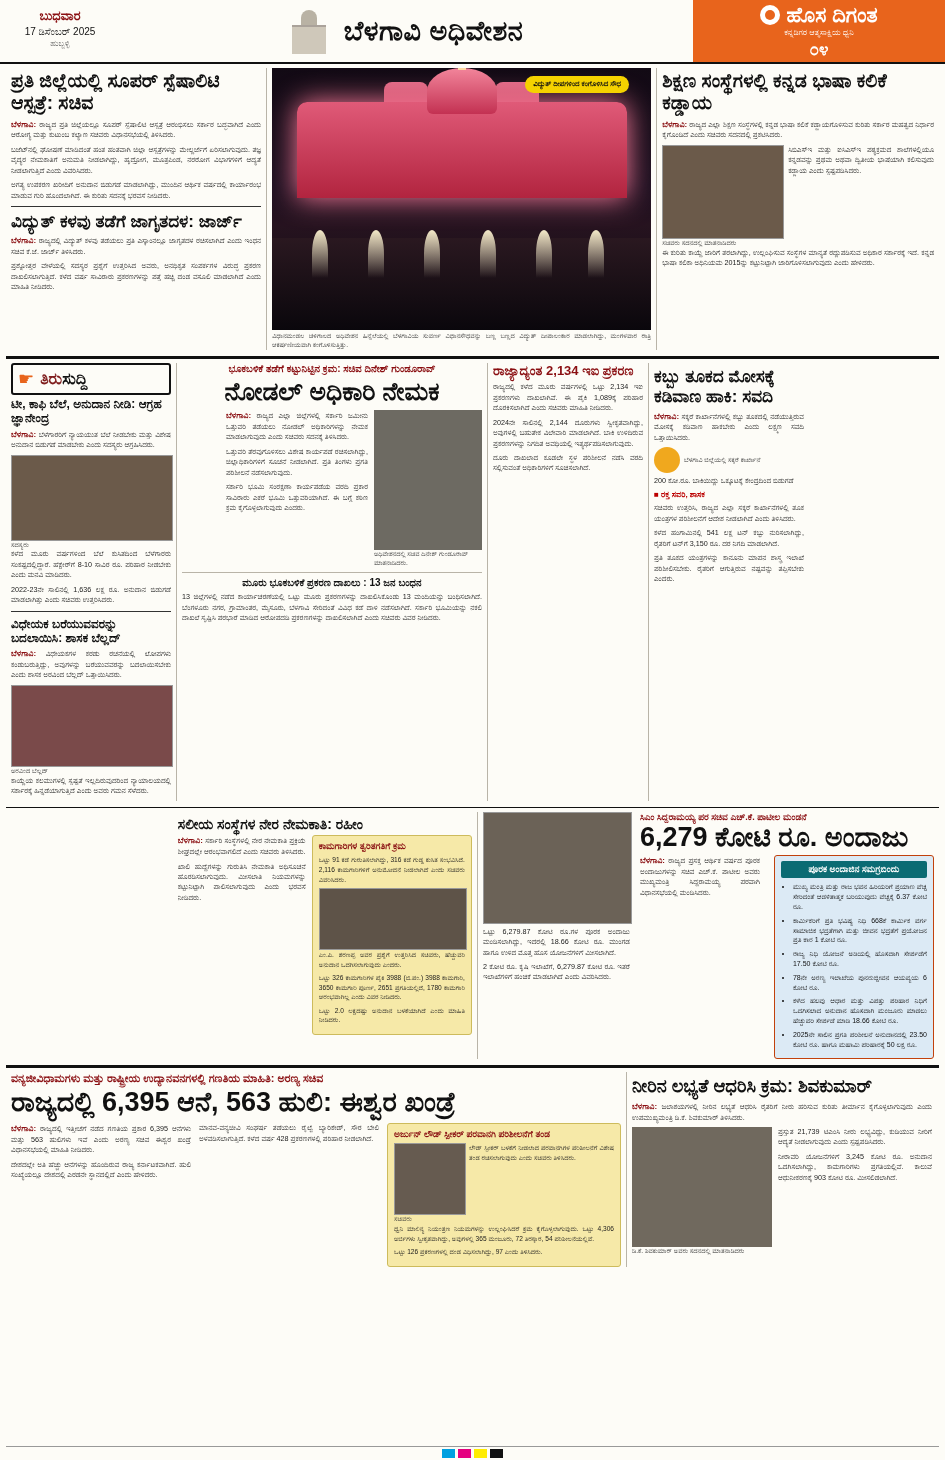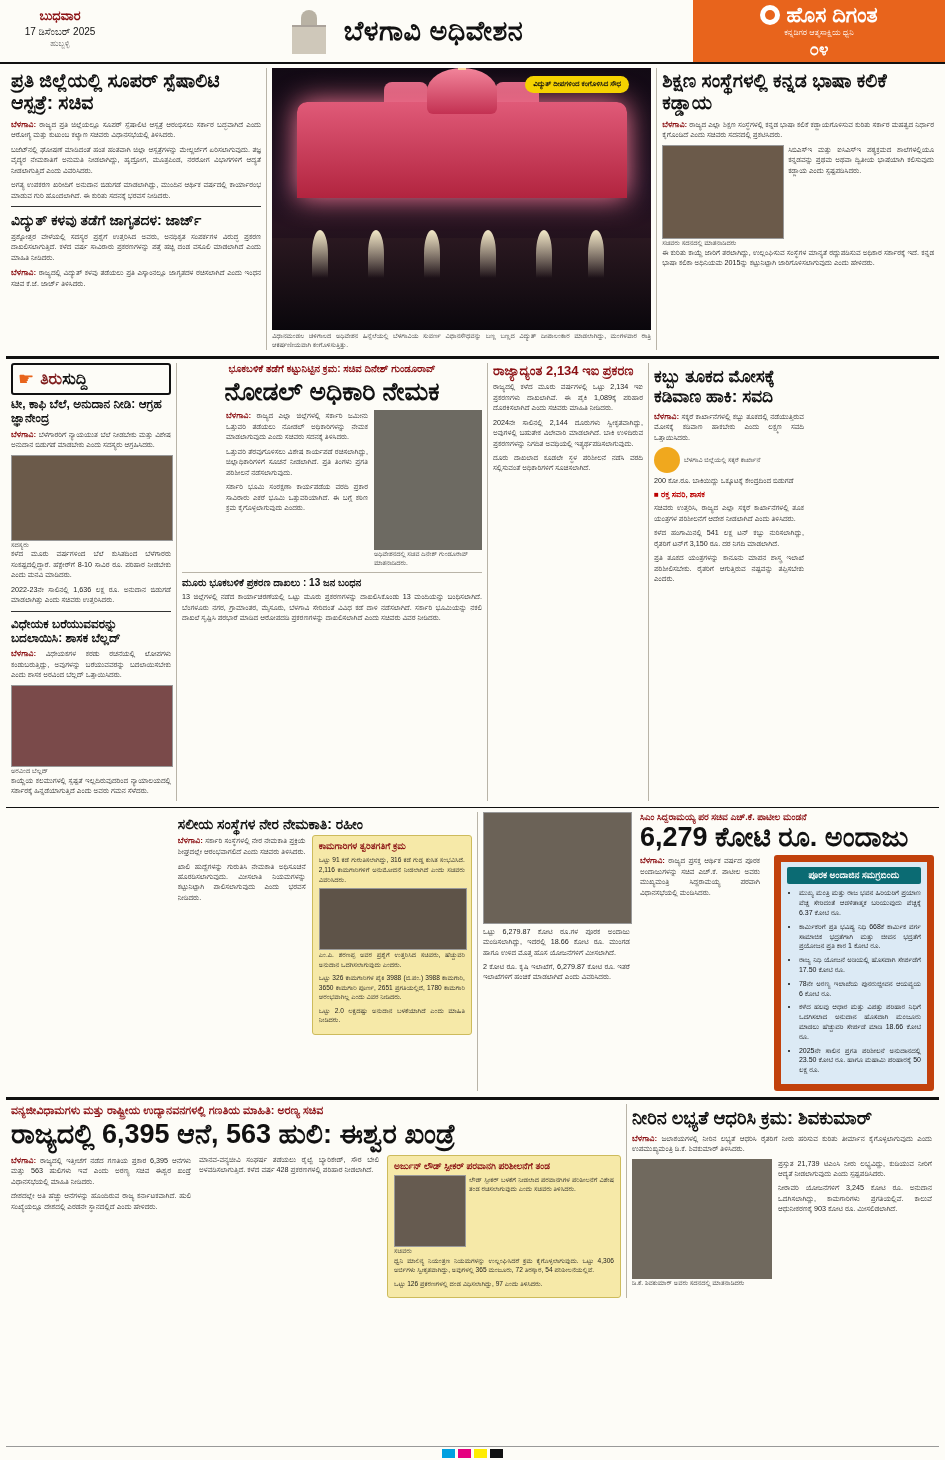--- a/index.html
+++ b/index.html
@@ -20,40 +20,40 @@
   .mh-right .brand{display:flex;align-items:center;gap:6px;font-size:21px;font-weight:bold;}
   .mh-right .sun{width:20px;height:20px;border-radius:50%;background:#fff;display:inline-block;position:relative;}
   .mh-right .sun:after{content:"";position:absolute;left:5px;top:5px;width:10px;height:10px;border-radius:50%;background:#e8641c;}
   .mh-right .sub{font-size:8px;margin-top:1px;}
   .mh-right .edition{font-size:17px;font-weight:bold;margin-top:2px;}
   
   .cols{display:flex;padding:4px 6px 0 6px;}
   .col{padding:0 5px;}
   .vline{border-left:1px solid #b9b4a8;}
   h2.hl{font-size:19px;line-height:1.18;font-weight:bold;margin:2px 0 4px 0;}
-  h3.hl{font-size:14px;line-height:1.2;font-weight:bold;margin:4px 0 3px 0;}
+  h3.hl{font-size:17px;line-height:1.2;font-weight:bold;margin:4px 0 3px 0;}
   .kicker{font-size:8px;font-weight:bold;color:#8a0f12;}
   p.body{font-size:7.2px;line-height:1.45;text-align:justify;margin:0 0 4px 0;color:#1b1b1b;}
   .rule{border-top:1px solid #333;margin:5px 0;}
   .thinrule{border-top:1px solid #b9b4a8;margin:4px 0;}
   .photo{background:#5b5b5b;position:relative;overflow:hidden;}
   .cap{font-size:6.6px;line-height:1.35;color:#333;margin-top:2px;text-align:justify;}
   .portrait{width:100%;height:92px;background:#6b5a4a;border:1px solid #999;}
   
   .nightshot{height:262px;background:linear-gradient(180deg,#120a14 0%,#1d1020 45%,#26131f 60%,#0d0a12 100%);position:relative;}
   .nightshot .bldg{position:absolute;left:50%;top:34px;transform:translateX(-50%);width:330px;height:96px;background:linear-gradient(180deg,#e05a78,#b2243f);border-radius:10px 10px 0 0;box-shadow:0 0 28px #ff7d9c;}
   .nightshot .bldg:before{content:"";position:absolute;left:50%;top:-34px;transform:translateX(-50%);width:70px;height:46px;background:linear-gradient(180deg,#f2859b,#c33152);border-radius:50% 50% 6px 6px;}
   .nightshot .bldg:after{content:"";position:absolute;left:50%;top:-54px;transform:translateX(-50%);width:8px;height:22px;background:#ffd9a0;}
   .nightshot .tower{position:absolute;top:14px;width:44px;height:60px;background:linear-gradient(180deg,#e06b86,#9d1f38);border-radius:8px 8px 0 0;}
   .nightshot .t1{left:112px;} .nightshot .t2{right:112px;}
   .nightshot .ground{position:absolute;left:0;bottom:0;width:100%;height:92px;background:linear-gradient(180deg,#2a1820,#0a070c);}
   .fountain{position:absolute;bottom:52px;width:16px;height:48px;background:linear-gradient(180deg,rgba(255,245,210,.95),rgba(255,220,150,0));border-radius:50% 50% 0 0;}
   .bubble{position:absolute;right:22px;top:8px;background:#f5d200;border-radius:12px;padding:4px 8px;font-size:7px;font-weight:bold;line-height:1.25;text-align:center;}
   .yellowbox{background:#f6e9a8;border:1px solid #cdbb5c;border-radius:3px;padding:5px 6px;}
-  .bluebox{background:#dceaf5;border:7px solid #c2410c;border-radius:3px;padding:5px 6px;}
+  .bluebox{background:#dceaf5;border:1px solid #c2410c;border-radius:3px;padding:5px 6px;}
   .boxhead{font-size:11px;font-weight:bold;margin-bottom:3px;}
   .tiru{display:flex;align-items:center;gap:6px;border:2px solid #111;padding:3px 5px;border-radius:3px;}
   .tiru .hand{font-size:18px;color:#e8641c;}
   .tiru .t{font-size:16px;font-weight:bold;}
   .tiru .t em{font-style:normal;color:#7f1d1d;}
   .banner{background:#111;color:#fff;font-size:9px;font-weight:bold;padding:3px 6px;}
   .bigno{font-size:27px;font-weight:bold;line-height:1.1;}
   .bullets li{font-size:7px;line-height:1.4;margin-bottom:4px;text-align:justify;}
   ul.bullets{margin:0;padding-left:12px;}
   .sectionrule{border-top:3px solid #111;margin:6px 6px 0 6px;}
@@ -93,25 +93,25 @@
     <div class="col" style="width:252px">
       <h2 class="hl">ಪ್ರತಿ ಜಿಲ್ಲೆಯಲ್ಲಿ ಸೂಪರ್ ಸ್ಪೆಷಾಲಿಟಿ ಆಸ್ಪತ್ರೆ: ಸಚಿವ</h2>
       <p class="body">
         <span class="kicker">ಬೆಳಗಾವಿ:</span>
         <span>ರಾಜ್ಯದ ಪ್ರತಿ ಜಿಲ್ಲೆಯಲ್ಲೂ ಸೂಪರ್ ಸ್ಪೆಷಾಲಿಟಿ ಆಸ್ಪತ್ರೆ ಆರಂಭಿಸಲು ಸರ್ಕಾರ ಬದ್ಧವಾಗಿದೆ ಎಂದು ಆರೋಗ್ಯ ಮತ್ತು ಕುಟುಂಬ ಕಲ್ಯಾಣ ಸಚಿವರು ವಿಧಾನಸಭೆಯಲ್ಲಿ ತಿಳಿಸಿದರು.</span>
       </p>
       <p class="body">ಬಜೆಟ್‌ನಲ್ಲಿ ಘೋಷಣೆ ಮಾಡಿದಂತೆ ಹಂತ ಹಂತವಾಗಿ ಜಿಲ್ಲಾ ಆಸ್ಪತ್ರೆಗಳನ್ನು ಮೇಲ್ದರ್ಜೆಗೆ ಏರಿಸಲಾಗುವುದು. ತಜ್ಞ ವೈದ್ಯರ ನೇಮಕಾತಿಗೆ ಅನುಮತಿ ನೀಡಲಾಗಿದ್ದು, ಹೃದ್ರೋಗ, ಮೂತ್ರಪಿಂಡ, ನರರೋಗ ವಿಭಾಗಗಳಿಗೆ ಆದ್ಯತೆ ನೀಡಲಾಗುತ್ತಿದೆ ಎಂದು ವಿವರಿಸಿದರು.</p>
       <p class="body">ಅಗತ್ಯ ಉಪಕರಣ ಖರೀದಿಗೆ ಅನುದಾನ ಬಿಡುಗಡೆ ಮಾಡಲಾಗಿದ್ದು, ಮುಂದಿನ ಆರ್ಥಿಕ ವರ್ಷದಲ್ಲಿ ಕಾರ್ಯಾರಂಭ ಮಾಡುವ ಗುರಿ ಹೊಂದಲಾಗಿದೆ. ಈ ಕುರಿತು ಸದನಕ್ಕೆ ಭರವಸೆ ನೀಡಿದರು.</p>
       <div class="rule"></div>
       <h3 class="hl">ವಿದ್ಯುತ್ ಕಳವು ತಡೆಗೆ ಜಾಗೃತದಳ: ಜಾರ್ಜ್</h3>
+      <p class="body">
+        <span class="kicker">ಬೆಳಗಾವಿ:</span>
+        <span>ರಾಜ್ಯದಲ್ಲಿ ವಿದ್ಯುತ್ ಕಳವು ತಡೆಯಲು ಪ್ರತಿ ಎಸ್ಕಾಂನಲ್ಲೂ ಜಾಗೃತದಳ ರಚಿಸಲಾಗಿದೆ ಎಂದು ಇಂಧನ ಸಚಿವ ಕೆ.ಜೆ. ಜಾರ್ಜ್ ತಿಳಿಸಿದರು.</span>
+      </p>
       <p class="body">ಪ್ರಶ್ನೋತ್ತರ ವೇಳೆಯಲ್ಲಿ ಸದಸ್ಯರ ಪ್ರಶ್ನೆಗೆ ಉತ್ತರಿಸಿದ ಅವರು, ಅನಧಿಕೃತ ಸಂಪರ್ಕಗಳ ವಿರುದ್ಧ ಪ್ರಕರಣ ದಾಖಲಿಸಲಾಗುತ್ತಿದೆ. ಕಳೆದ ವರ್ಷ ಸಾವಿರಾರು ಪ್ರಕರಣಗಳನ್ನು ಪತ್ತೆ ಹಚ್ಚಿ ದಂಡ ವಸೂಲಿ ಮಾಡಲಾಗಿದೆ ಎಂದು ಮಾಹಿತಿ ನೀಡಿದರು.</p>
-      <p class="body">
-        <span class="kicker">ಬೆಳಗಾವಿ:</span>
-        <span>ರಾಜ್ಯದಲ್ಲಿ ವಿದ್ಯುತ್ ಕಳವು ತಡೆಯಲು ಪ್ರತಿ ಎಸ್ಕಾಂನಲ್ಲೂ ಜಾಗೃತದಳ ರಚಿಸಲಾಗಿದೆ ಎಂದು ಇಂಧನ ಸಚಿವ ಕೆ.ಜೆ. ಜಾರ್ಜ್ ತಿಳಿಸಿದರು.</span>
-      </p>
     </div>
 
     <div class="col vline" style="width:382px">
       <div class="photo nightshot">
         <div class="tower t1"></div>
         <div class="tower t2"></div>
         <div class="bldg"></div>
         <div class="ground"></div>
         <div class="fountain" style="left:40px"></div>
         <div class="fountain" style="left:96px"></div>
@@ -181,21 +181,21 @@
           </p>
           <p class="body">ಒತ್ತುವರಿ ತೆರವುಗೊಳಿಸಲು ವಿಶೇಷ ಕಾರ್ಯಪಡೆ ರಚಿಸಲಾಗಿದ್ದು, ಜಿಲ್ಲಾಧಿಕಾರಿಗಳಿಗೆ ಸೂಚನೆ ನೀಡಲಾಗಿದೆ. ಪ್ರತಿ ತಿಂಗಳು ಪ್ರಗತಿ ಪರಿಶೀಲನೆ ನಡೆಸಲಾಗುವುದು.</p>
           <p class="body">ಸರ್ಕಾರಿ ಭೂಮಿ ಸಂರಕ್ಷಣಾ ಕಾರ್ಯಪಡೆಯ ವರದಿ ಪ್ರಕಾರ ಸಾವಿರಾರು ಎಕರೆ ಭೂಮಿ ಒತ್ತುವರಿಯಾಗಿದೆ. ಈ ಬಗ್ಗೆ ಕಠಿಣ ಕ್ರಮ ಕೈಗೊಳ್ಳಲಾಗುವುದು ಎಂದರು.</p>
         </div>
         <div style="flex:1">
           <div class="photo" style="height:140px;background:#6d6a62"></div>
           <div class="smallcap">ಅಧಿವೇಶನದಲ್ಲಿ ಸಚಿವ ದಿನೇಶ್ ಗುಂಡೂರಾವ್ ಮಾತನಾಡಿದರು.</div>
         </div>
       </div>
       <div class="thinrule"></div>
-      <div style="font-size:10px;font-weight:bold;margin-bottom:3px">ಮೂರು ಭೂಕಬಳಿಕೆ ಪ್ರಕರಣ ದಾಖಲು : 13 ಜನ ಬಂಧನ</div>
+      <div style="font-size:10px;font-weight:bold;text-align:center;margin-bottom:3px">ಮೂರು ಭೂಕಬಳಿಕೆ ಪ್ರಕರಣ ದಾಖಲು : 13 ಜನ ಬಂಧನ</div>
       <p class="body">13 ಜಿಲ್ಲೆಗಳಲ್ಲಿ ನಡೆದ ಕಾರ್ಯಾಚರಣೆಯಲ್ಲಿ ಒಟ್ಟು ಮೂರು ಪ್ರಕರಣಗಳನ್ನು ದಾಖಲಿಸಿಕೊಂಡು 13 ಮಂದಿಯನ್ನು ಬಂಧಿಸಲಾಗಿದೆ. ಬೆಂಗಳೂರು ನಗರ, ಗ್ರಾಮಾಂತರ, ಮೈಸೂರು, ಬೆಳಗಾವಿ ಸೇರಿದಂತೆ ವಿವಿಧ ಕಡೆ ದಾಳಿ ನಡೆಸಲಾಗಿದೆ. ಸರ್ಕಾರಿ ಭೂಮಿಯನ್ನು ನಕಲಿ ದಾಖಲೆ ಸೃಷ್ಟಿಸಿ ಪರಭಾರೆ ಮಾಡಿದ ಆರೋಪದಡಿ ಪ್ರಕರಣಗಳನ್ನು ದಾಖಲಿಸಲಾಗಿದೆ ಎಂದು ಸಚಿವರು ವಿವರ ನೀಡಿದರು.</p>
     </div>
 
     <div class="col vline" style="width:150px">
       <div style="font-size:13px;font-weight:bold;color:#8a0f12;line-height:1.2;margin-bottom:4px">ರಾಜ್ಯಾದ್ಯಂತ 2,134 ಇಐ ಪ್ರಕರಣ</div>
       <p class="body">ರಾಜ್ಯದಲ್ಲಿ ಕಳೆದ ಮೂರು ವರ್ಷಗಳಲ್ಲಿ ಒಟ್ಟು 2,134 ಇಐ ಪ್ರಕರಣಗಳು ದಾಖಲಾಗಿವೆ. ಈ ಪೈಕಿ 1,089ಕ್ಕೆ ಪರಿಹಾರ ದೊರಕಿಸಲಾಗಿದೆ ಎಂದು ಸಚಿವರು ಮಾಹಿತಿ ನೀಡಿದರು.</p>
       <p class="body">2024ನೇ ಸಾಲಿನಲ್ಲಿ 2,144 ದೂರುಗಳು ಸ್ವೀಕೃತವಾಗಿದ್ದು, ಅವುಗಳಲ್ಲಿ ಬಹುತೇಕ ವಿಲೇವಾರಿ ಮಾಡಲಾಗಿದೆ. ಬಾಕಿ ಉಳಿದಿರುವ ಪ್ರಕರಣಗಳನ್ನು ನಿಗದಿತ ಅವಧಿಯಲ್ಲಿ ಇತ್ಯರ್ಥಪಡಿಸಲಾಗುವುದು.</p>
       <p class="body">ದೂರು ದಾಖಲಾದ ಕೂಡಲೇ ಸ್ಥಳ ಪರಿಶೀಲನೆ ನಡೆಸಿ ವರದಿ ಸಲ್ಲಿಸುವಂತೆ ಅಧಿಕಾರಿಗಳಿಗೆ ಸೂಚಿಸಲಾಗಿದೆ.</p>
     </div>
 

